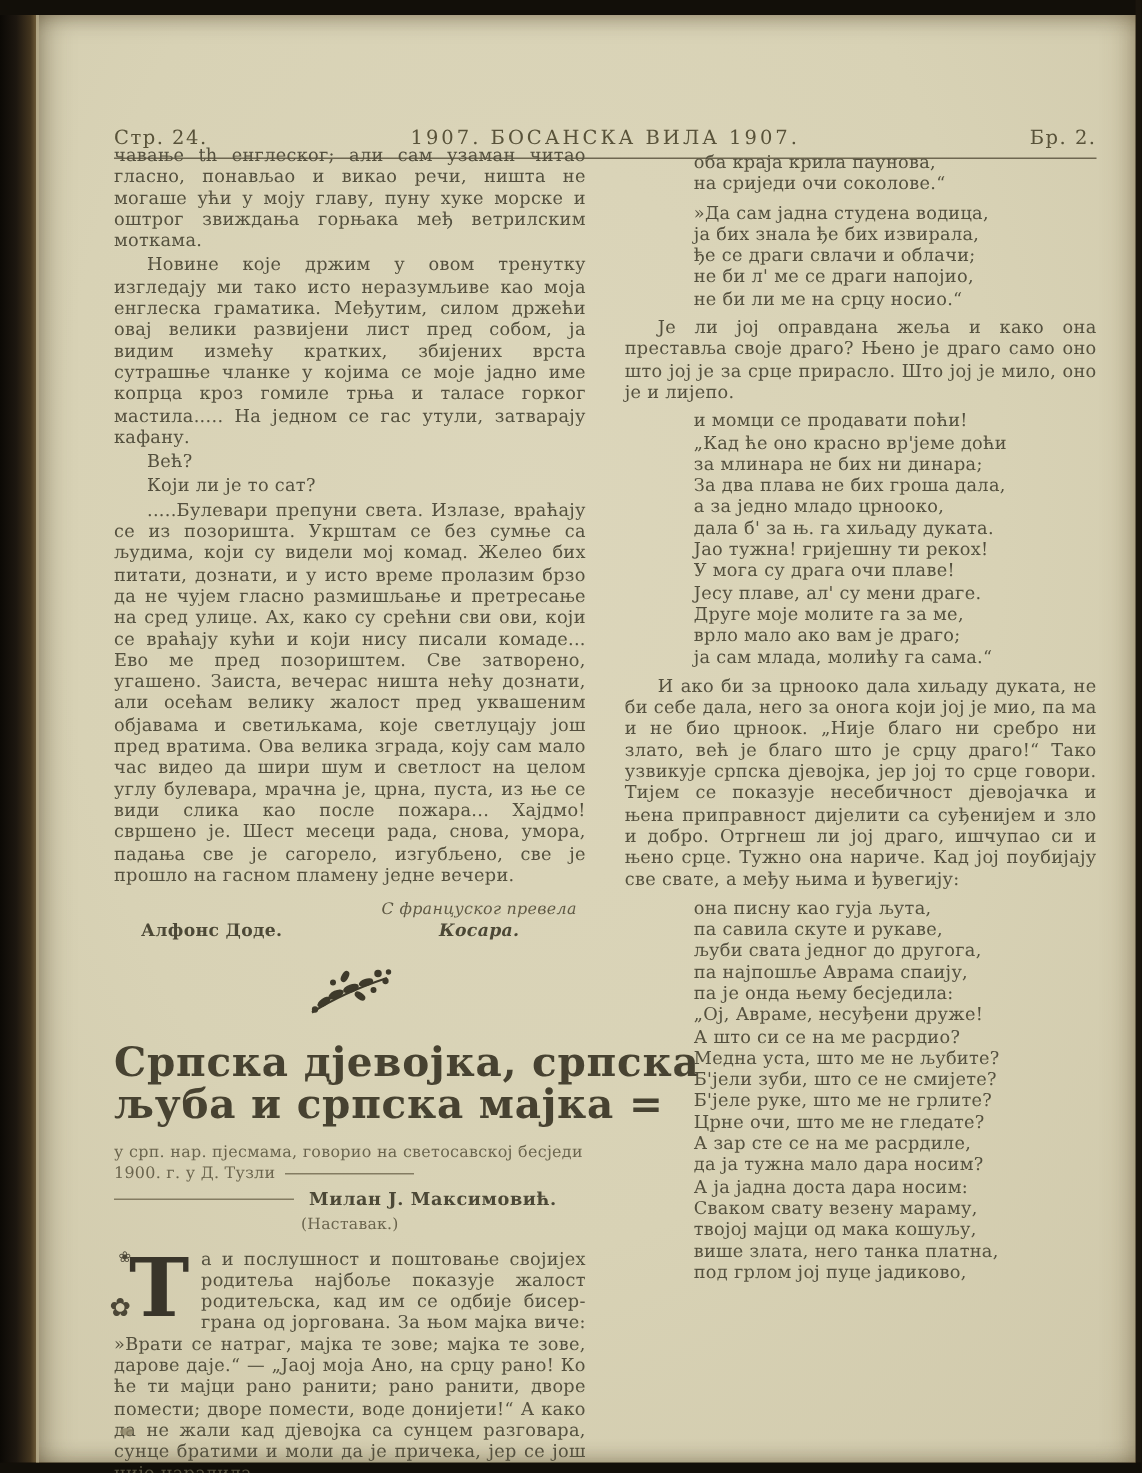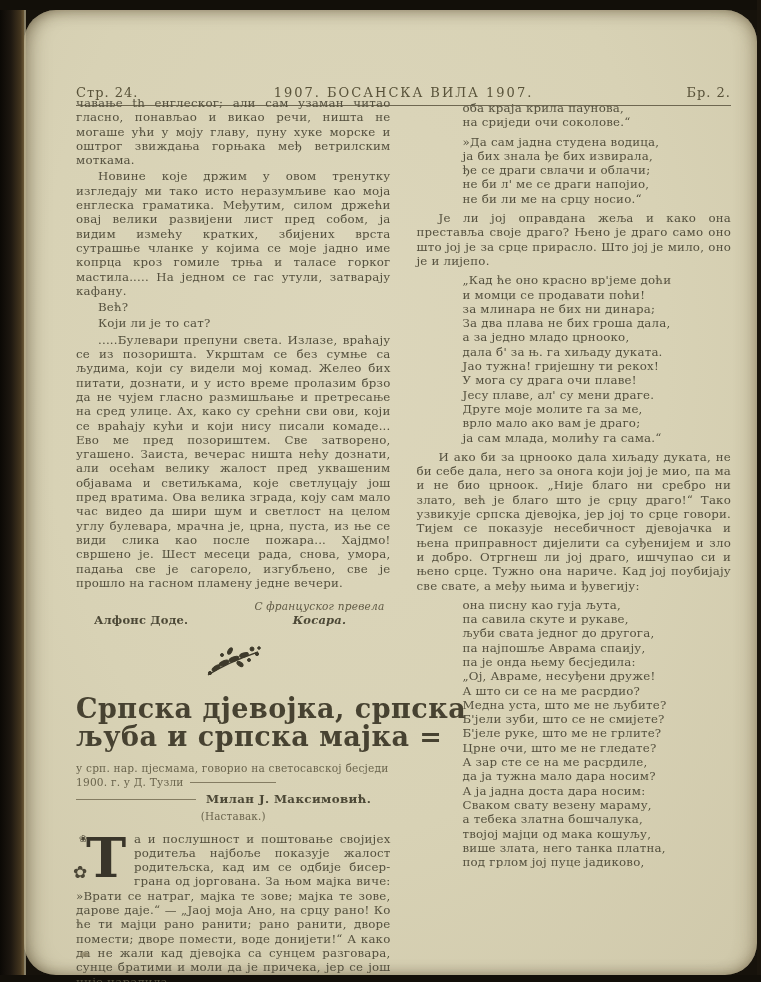--- a/index.html
+++ b/index.html
@@ -15,21 +15,20 @@
   .edge-bottom{position:absolute;left:0;bottom:0;right:0;height:7px;background:#120f09;}
   .edge-right{position:absolute;right:0;top:0;bottom:0;width:4px;background:#1a150d;}
 
   .page{
     position:absolute;left:24px;top:10px;right:4px;bottom:7px;
     background:radial-gradient(ellipse at 45% 35%, #dcd6bb 0%, #d8d2b5 55%, #cfc8aa 100%);
     box-shadow:inset 14px 0 22px -12px rgba(55,40,15,.55),
                inset -14px 0 20px -12px rgba(90,72,40,.45),
                inset 0 10px 18px -12px rgba(55,40,15,.5),
                inset 0 -10px 16px -12px rgba(55,40,15,.4);
-    border-radius:32px;
   }
   .page-edge-highlight{position:absolute;left:0;top:0;bottom:0;width:2px;background:#b9ae8c;opacity:.7;}
 
   .running-head{
     position:absolute;top:47px;left:52px;right:26px;
     display:flex;align-items:baseline;
     font-size:13px;color:#585239;letter-spacing:1px;
     border-bottom:1px solid #6e6751;padding-bottom:5px;
   }
   .running-head .rh-left{width:120px;text-align:left;}
@@ -152,22 +151,22 @@
         </ul>
         <ul class="verse">
           <li>»Да сам јадна студена водица,</li>
           <li>ја бих знала ђе бих извирала,</li>
           <li>ђе се драги свлачи и облачи;</li>
           <li>не би л' ме се драги напојио,</li>
           <li>не би ли ме на срцу носио.“</li>
         </ul>
         <p class="para">Је ли јој оправдана жеља и како она преставља своје драго? Њено је драго само оно што јој је за срце прирасло. Што јој је мило, оно је и лијепо.</p>
         <ul class="verse">
+          <li>и момци се продавати поћи!</li>
           <li>„Кад ће оно красно вр'јеме доћи</li>
-          <li>и момци се продавати поћи!</li>
           <li>за млинара не бих ни динара;</li>
           <li>За два плава не бих гроша дала,</li>
           <li>а за једно младо црнооко,</li>
           <li>дала б' за њ. га хиљаду дуката.</li>
           <li>Јао тужна! гријешну ти рекох!</li>
           <li>У мога су драга очи плаве!</li>
           <li>Јесу плаве, ал' су мени драге.</li>
           <li>Друге моје молите га за ме,</li>
           <li>врло мало ако вам је драго;</li>
           <li>ја сам млада, молићу га сама.“</li>
@@ -182,21 +181,20 @@
           <li>„Ој, Авраме, несуђени друже!</li>
           <li>А што си се на ме расрдио?</li>
           <li>Медна уста, што ме не љубите?</li>
           <li>Б'јели зуби, што се не смијете?</li>
           <li>Б'јеле руке, што ме не грлите?</li>
           <li>Црне очи, што ме не гледате?</li>
           <li>А зар сте се на ме расрдиле,</li>
           <li>да ја тужна мало дара носим?</li>
           <li>А ја јадна доста дара носим:</li>
           <li>Сваком свату везену мараму,</li>
-          <li>а тебека златна бошчалука,</li>
           <li>твојој мајци од мака кошуљу,</li>
           <li>више злата, него танка платна,</li>
           <li>под грлом јој пуце јадиково,</li>
         </ul>
       </div>
   </div>
 
   <div class="smudge"></div>
 </div>
 

